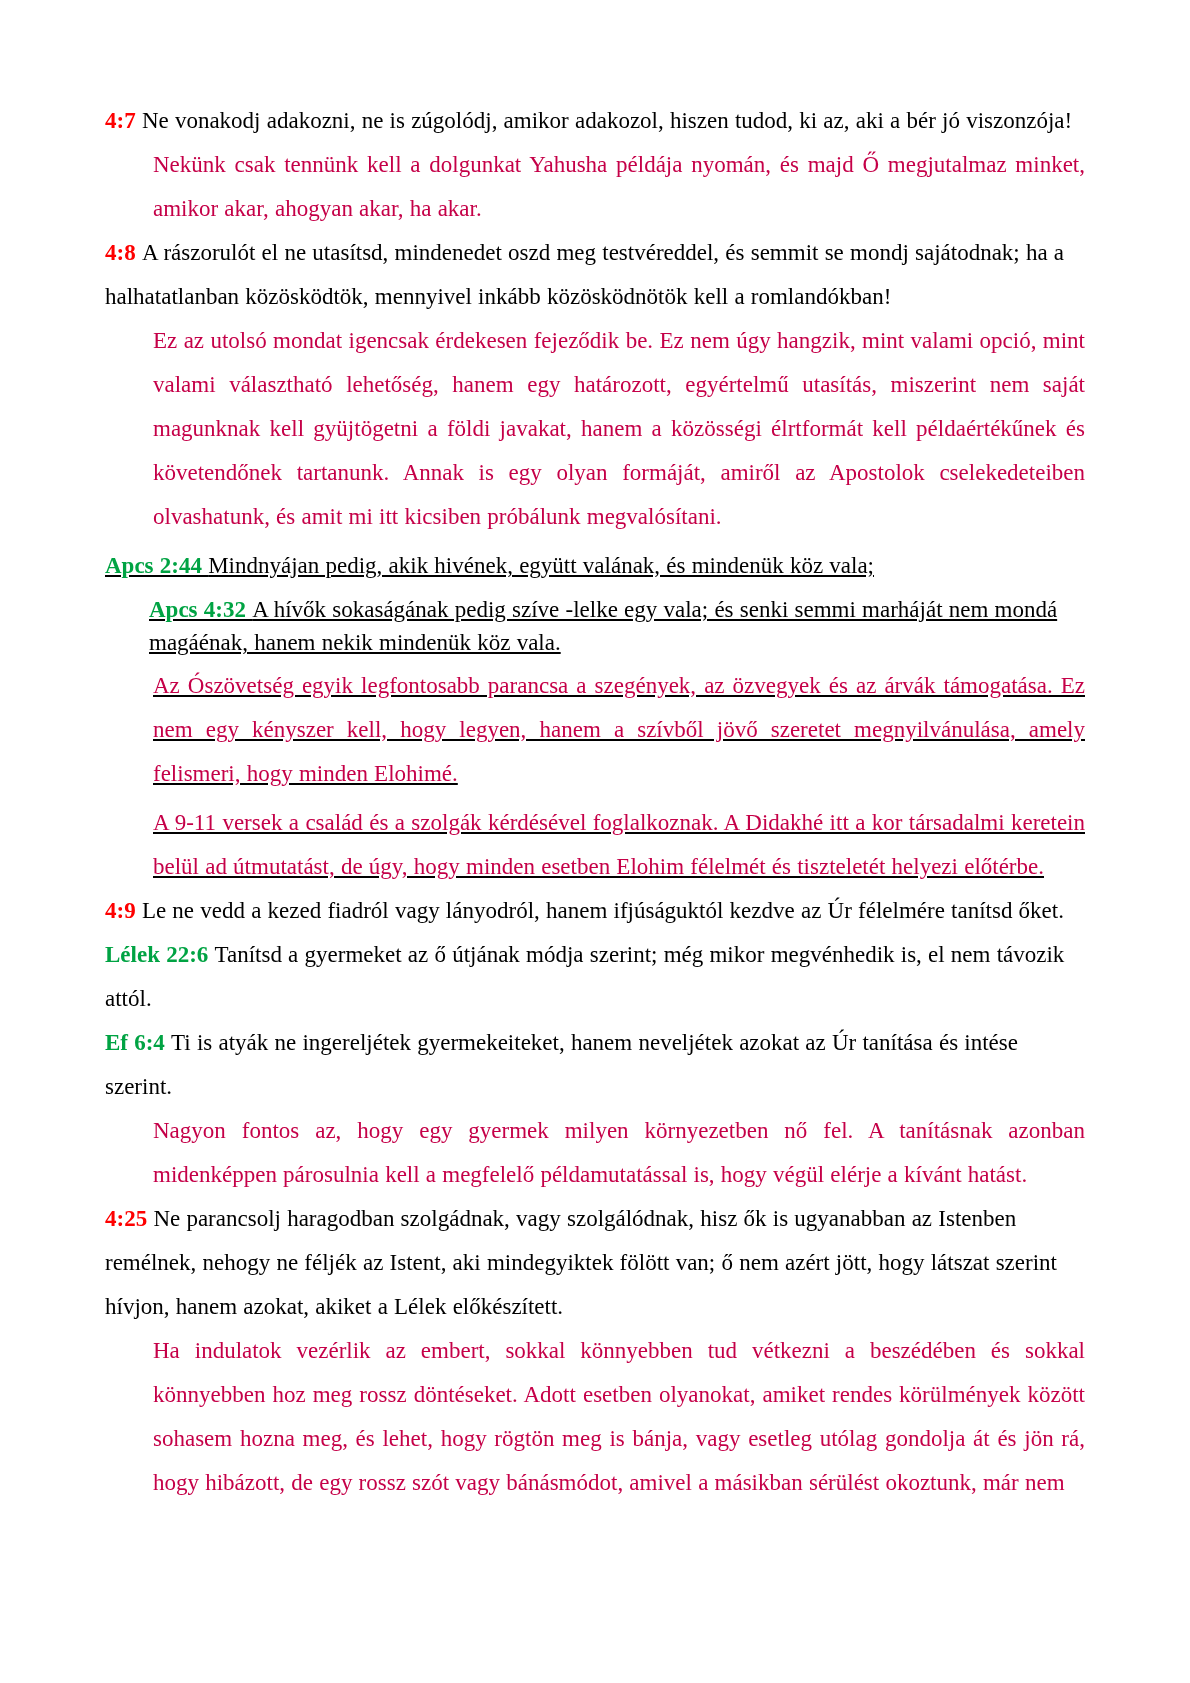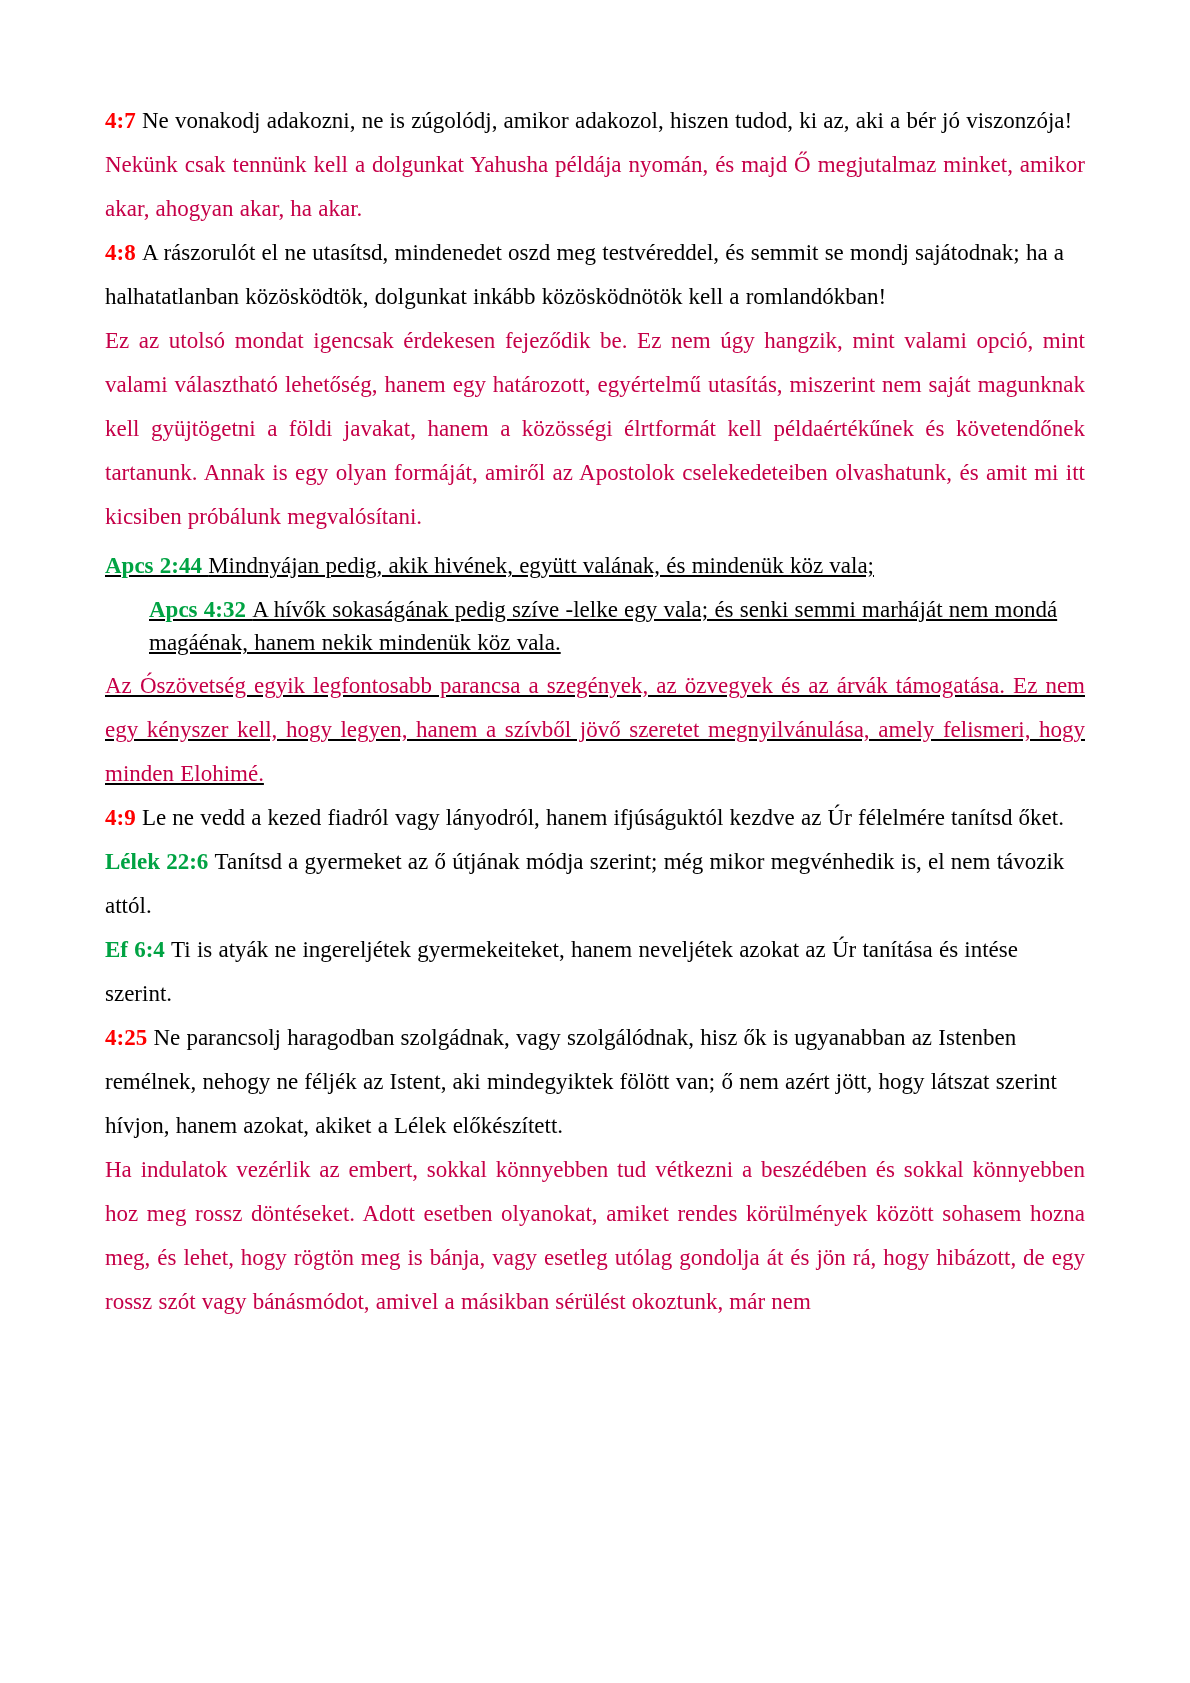--- a/index.html
+++ b/index.html
@@ -20,37 +20,39 @@
     font-size: 23px;
     color: var(--c-body);
     overflow: hidden;
   }
   .para {
     margin: 0;
     line-height: 44px;
     word-spacing: 0.02em;
   }
   .align-left    { text-align: left; }
-  .align-justify { text-align: justify; }
+  .align-justify { text-align: justify; margin-left: 48px; }
   .tight         { line-height: 33px; margin-left: 44px; }
   .space-before  { margin-top: 5px; text-decoration: underline; }
   .run-verse-number { color: var(--c-verse-number); font-weight: bold; }
   .run-reference    { color: var(--c-reference);    font-weight: bold; }
   .run-commentary   { color: var(--c-commentary); }
   .run-body         { color: var(--c-body); }
 </style>
 </head>
 <body>
 
 <div class="page">
     <p class="para align-left"><span class="run-verse-number">4:7 </span><span class="run-body">Ne vonakodj adakozni, ne is zúgolódj, amikor adakozol, hiszen tudod, ki az, aki a bér jó viszonzója!</span></p>
     <p class="para align-justify"><span class="run-commentary">Nekünk csak tennünk kell a dolgunkat Yahusha példája nyomán, és majd Ő megjutalmaz minket, amikor akar, ahogyan akar, ha akar.</span></p>
-    <p class="para align-left"><span class="run-verse-number">4:8 </span><span class="run-body">A rászorulót el ne utasítsd, mindenedet oszd meg testvéreddel, és semmit se mondj sajátodnak; ha a halhatatlanban közösködtök, dolgunkat inkább közösködnötök kell a romlandókban!</span></p>
+    <p class="para align-left"><span class="run-verse-number">4:8 </span><span class="run-body">A rászorulót el ne utasítsd, mindenedet oszd meg testvéreddel, és semmit se mondj sajátodnak; ha a halhatatlanban közösködtök, mennyivel inkább közösködnötök kell a romlandókban!</span></p>
     <p class="para align-justify"><span class="run-commentary">Ez az utolsó mondat igencsak érdekesen fejeződik be. Ez nem úgy hangzik, mint valami opció, mint valami választható lehetőség, hanem egy határozott, egyértelmű utasítás, miszerint nem saját magunknak kell gyüjtögetni a földi javakat, hanem a közösségi élrtformát kell példaértékűnek és követendőnek tartanunk. Annak is egy olyan formáját, amiről az Apostolok cselekedeteiben olvashatunk, és amit mi itt kicsiben próbálunk megvalósítani.</span></p>
     <p class="para align-left space-before"><span class="run-reference">Apcs 2:44 </span><span class="run-body">Mindnyájan pedig, akik hivének, együtt valának, és mindenük köz vala;</span></p>
     <p class="para align-left tight space-before"><span class="run-reference">Apcs 4:32 </span><span class="run-body">A hívők sokaságának pedig szíve -lelke egy vala; és senki semmi marháját nem mondá magáénak, hanem nekik mindenük köz vala.</span></p>
     <p class="para align-justify space-before"><span class="run-commentary">Az Ószövetség egyik legfontosabb parancsa a szegények, az özvegyek és az árvák támogatása. Ez nem egy kényszer kell, hogy legyen, hanem a szívből jövő szeretet megnyilvánulása, amely felismeri, hogy minden Elohimé.</span></p>
+    <p class="para align-justify space-before"><span class="run-commentary">A 9-11 versek a család és a szolgák kérdésével foglalkoznak. A Didakhé itt a kor társadalmi keretein belül ad útmutatást, de úgy, hogy minden esetben Elohim félelmét és tiszteletét helyezi előtérbe.</span></p>
     <p class="para align-left"><span class="run-verse-number">4:9 </span><span class="run-body">Le ne vedd a kezed fiadról vagy lányodról, hanem ifjúságuktól kezdve az Úr félelmére tanítsd őket.</span></p>
     <p class="para align-left"><span class="run-reference">Lélek 22:6 </span><span class="run-body">Tanítsd a gyermeket az ő útjának módja szerint; még mikor megvénhedik is, el nem távozik attól.</span></p>
     <p class="para align-left"><span class="run-reference">Ef 6:4 </span><span class="run-body">Ti is atyák ne ingereljétek gyermekeiteket, hanem neveljétek azokat az Úr tanítása és intése szerint.</span></p>
+    <p class="para align-justify"><span class="run-commentary">Nagyon fontos az, hogy egy gyermek milyen környezetben nő fel. A tanításnak azonban midenképpen párosulnia kell a megfelelő példamutatással is, hogy végül elérje a kívánt hatást.</span></p>
     <p class="para align-left"><span class="run-verse-number">4:25 </span><span class="run-body">Ne parancsolj haragodban szolgádnak, vagy szolgálódnak, hisz ők is ugyanabban az Istenben remélnek, nehogy ne féljék az Istent, aki mindegyiktek fölött van; ő nem azért jött, hogy látszat szerint hívjon, hanem azokat, akiket a Lélek előkészített.</span></p>
     <p class="para align-justify"><span class="run-commentary">Ha indulatok vezérlik az embert, sokkal könnyebben tud vétkezni a beszédében és sokkal könnyebben hoz meg rossz döntéseket. Adott esetben olyanokat, amiket rendes körülmények között sohasem hozna meg, és lehet, hogy rögtön meg is bánja, vagy esetleg utólag gondolja át és jön rá, hogy hibázott, de egy rossz szót vagy bánásmódot, amivel a másikban sérülést okoztunk, már nem</span></p>
   </div>
 
 </body></html>

